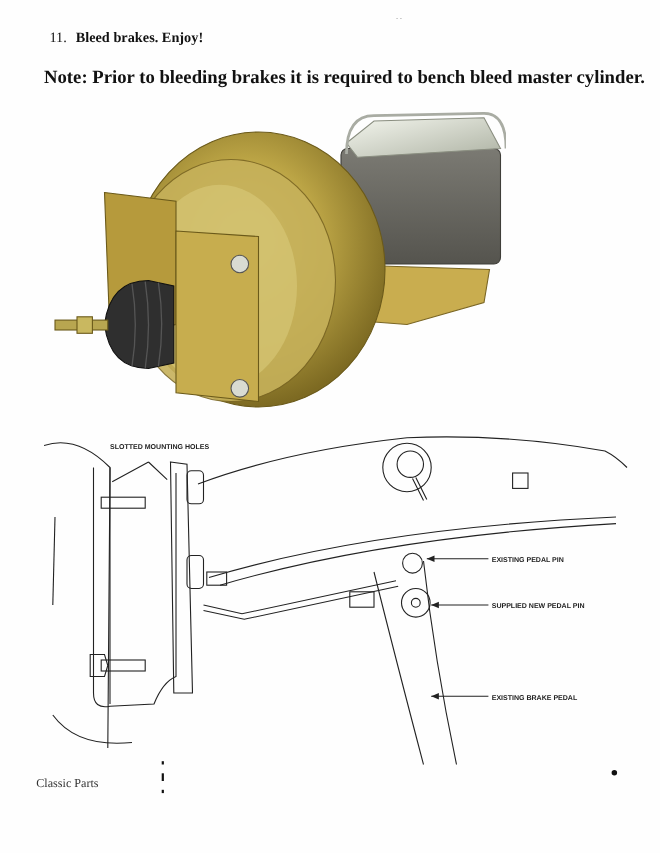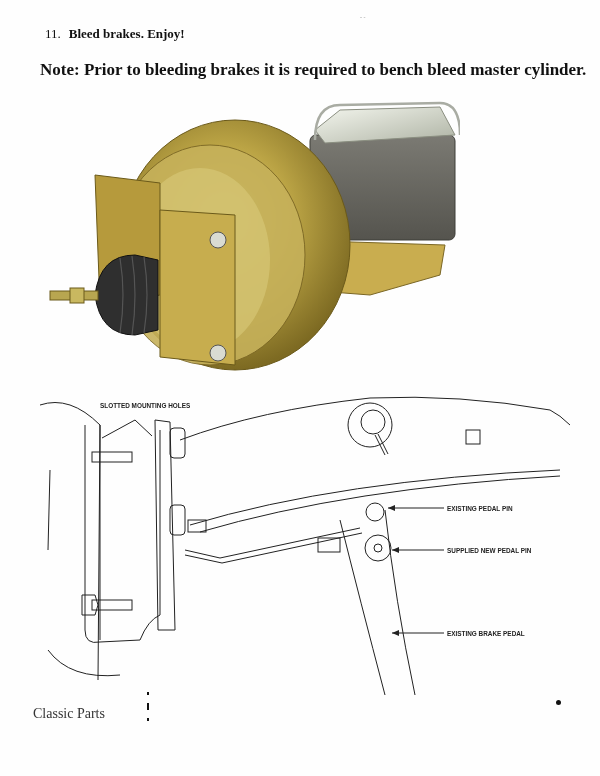--- a/index.html
+++ b/index.html
@@ -4,21 +4,21 @@
 <style>
   html, body { margin: 0; padding: 0; background: #ffffff; }
   body { width: 600px; height: 776px; position: relative; overflow: hidden; font-family: "Liberation Serif", serif; color: #111; }
   .page { position: absolute; left: 0; top: 0; width: 600px; height: 776px; background: #fefefe; }
   .step { position: absolute; left: 45px; top: 26px; font-size: 13px; font-weight: bold; }
   .step .num { font-weight: normal; margin-right: 8px; }
   .note { position: absolute; left: 40px; top: 60px; font-size: 17px; font-weight: bold; white-space: nowrap; }
   .photo { position: absolute; left: 40px; top: 95px; width: 420px; height: 280px; }
   .diagram { position: absolute; left: 40px; top: 380px; width: 560px; height: 320px; }
   .diagram text { font-family: "Liberation Sans", sans-serif; font-weight: bold; font-size: 6.4px; fill: #222; }
-  .footer { position: absolute; left: 33px; top: 706px; font-size: 14px; color: #333; }
+  .footer { position: absolute; left: 33px; top: 706px; font-size: 11px; color: #333; }
   .marks { position: absolute; left: 147px; top: 692px; width: 4px; height: 40px; }
   .marks span { display: block; width: 2px; background: #111; margin-bottom: 8px; }
   .dot { position: absolute; left: 556px; top: 700px; width: 5px; height: 5px; border-radius: 50%; background: #111; }
   .speck { position: absolute; top: 14px; left: 360px; font-size: 6px; color: #999; }
 </style>
 </head>
 <body>
 
 <div class="page">
   <div class="speck">- -</div>

